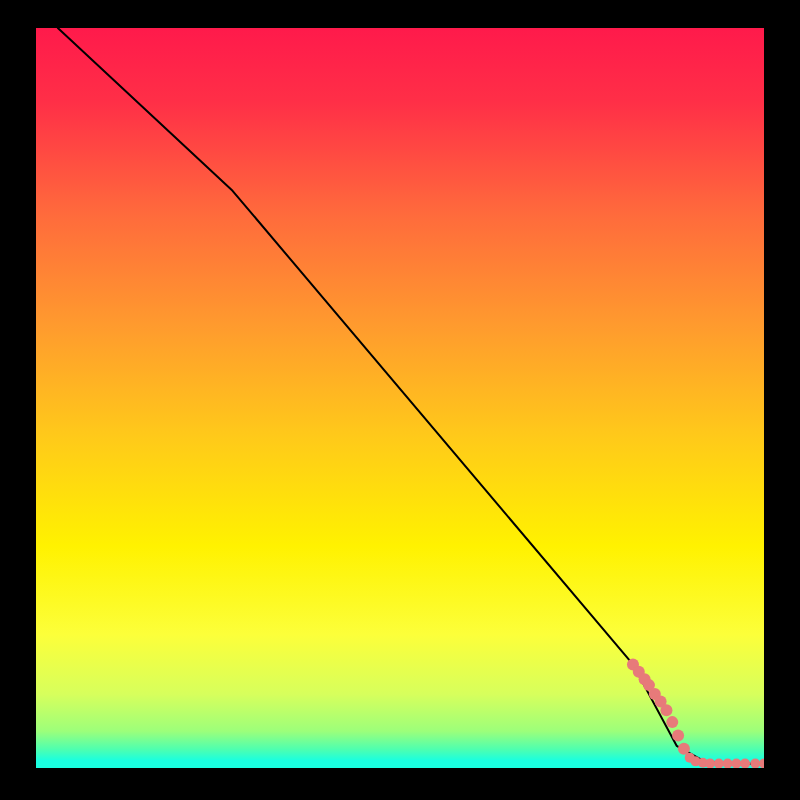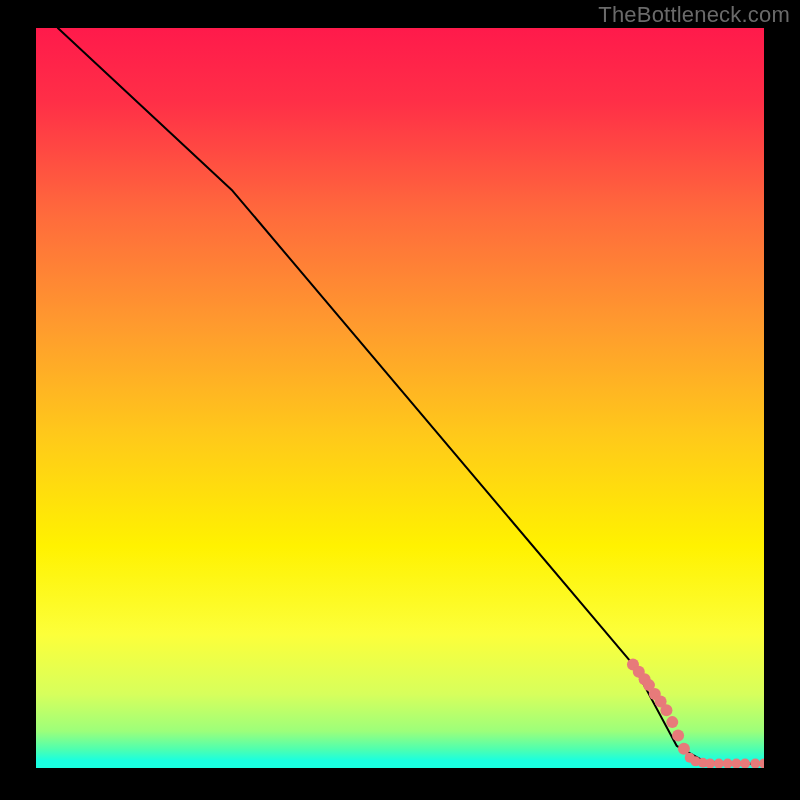--- a/index.html
+++ b/index.html
@@ -48,21 +48,20 @@
     top: 0;
     width: 100%;
     height: 100%;
   }
 </style>
 </head>
 <body>
 
 <div class="frame">
 
-  <div class="watermark">TheBottleneck.com</div>
 
   <div class="plot-area">
 
     <svg class="gradient-bg" viewBox="0 0 100 100" preserveAspectRatio="none">
       <defs>
         <linearGradient id="bg-grad" x1="0" y1="0" x2="0" y2="1">
             <stop offset="0%" stop-color="#ff1a4b"></stop>
             <stop offset="10%" stop-color="#ff2f47"></stop>
             <stop offset="25%" stop-color="#ff6a3c"></stop>
             <stop offset="40%" stop-color="#ff9a2e"></stop>

